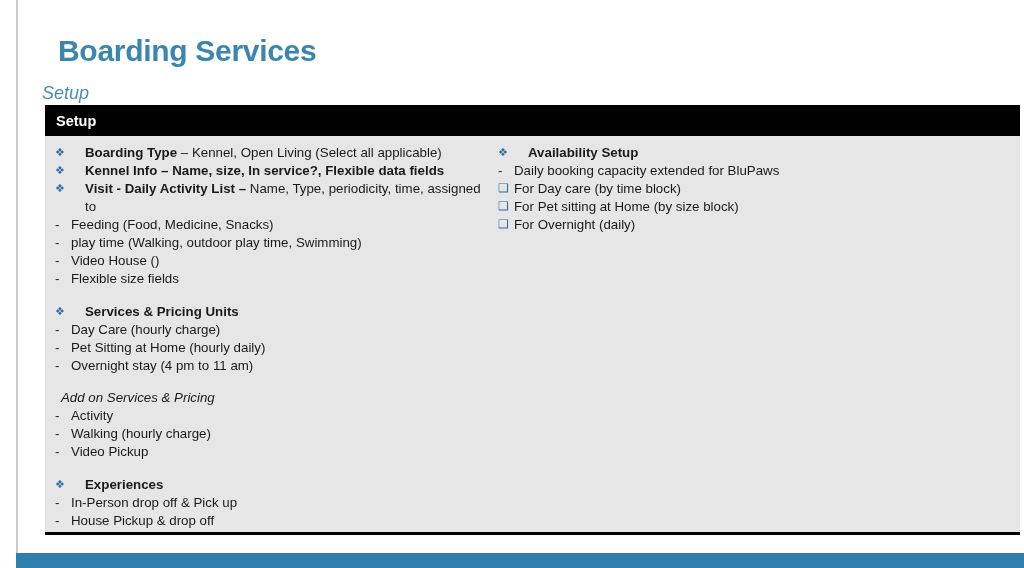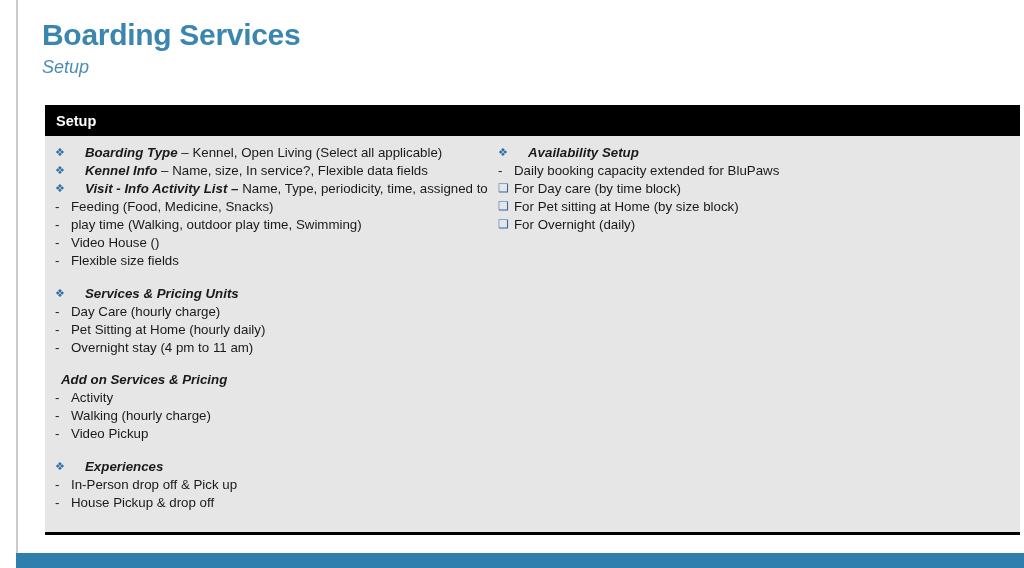--- a/index.html
+++ b/index.html
@@ -31,21 +31,21 @@
     left: 42px;
     top: 18px;
     width: 700px;
   }
   .slide-title {
     font-size: 30px;
     font-weight: bold;
     color: #3b86af;
     letter-spacing: -0.3px;
     line-height: 1.1;
-    margin: 0;
+    margin: 16px;
   }
   .slide-subtitle {
     font-size: 18px;
     font-style: italic;
     color: #4a8db3;
     line-height: 1.2;
     margin: 6px 0 0 0;
     font-weight: normal;
   }
 
@@ -126,24 +126,23 @@
   }
   .row-text {
     flex: 1 1 auto;
   }
   .row-diamond .row-text {
     font-weight: bold;
     padding-left: 2px;
   }
   .lead {
     font-weight: bold;
-    font-style: italic;
   }
   .row-heading-italic .row-text {
-    font-weight: bold;
+    font-weight: normal;
     font-style: italic;
     padding-left: 6px;
   }
   .spacer {
     height: 15px;
   }
   .spacer-sm {
     height: 14px;
   }
 
@@ -172,25 +171,25 @@
     <span class="panel-header-label">Setup</span>
   </div>
   <div class="panel-body">
     <div class="col col-left">
         <div class="row row-diamond">
           <span class="marker marker-diamond">❖</span>
           <span class="row-text"><span class="lead">Boarding Type</span><span style="font-weight: normal;"> – Kennel, Open Living (Select all applicable)</span></span>
         </div>
         <div class="row row-diamond">
           <span class="marker marker-diamond">❖</span>
-          <span class="row-text"><span class="lead">Kennel Info</span><span style="font-weight: normal; margin-top: 31px;"> – Name, size, In service?, Flexible data fields</span></span>
-        </div>
-        <div class="row row-diamond">
-          <span class="marker marker-diamond">❖</span>
-          <span class="row-text"><span class="lead">Visit - Info Activity List –</span><span style="font-weight: normal;"> Name, Type, periodicity, time, assigned to</span></span>
+          <span class="row-text"><span class="lead">Kennel Info</span><span style="font-weight: bold; margin-top: 31px;"> – Name, size, In service?, Flexible data fields</span></span>
+        </div>
+        <div class="row row-diamond">
+          <span class="marker marker-diamond">❖</span>
+          <span class="row-text"><span class="lead">Visit - Daily Activity List –</span><span style="font-weight: normal;"> Name, Type, periodicity, time, assigned to</span></span>
         </div>
         <div class="row">
           <span class="marker marker-dash">-</span>
           <span class="row-text">Feeding (Food, Medicine, Snacks)</span>
         </div>
         <div class="row">
           <span class="marker marker-dash">-</span>
           <span class="row-text">play time (Walking, outdoor play time, Swimming)</span>
         </div>
         <div class="row">

